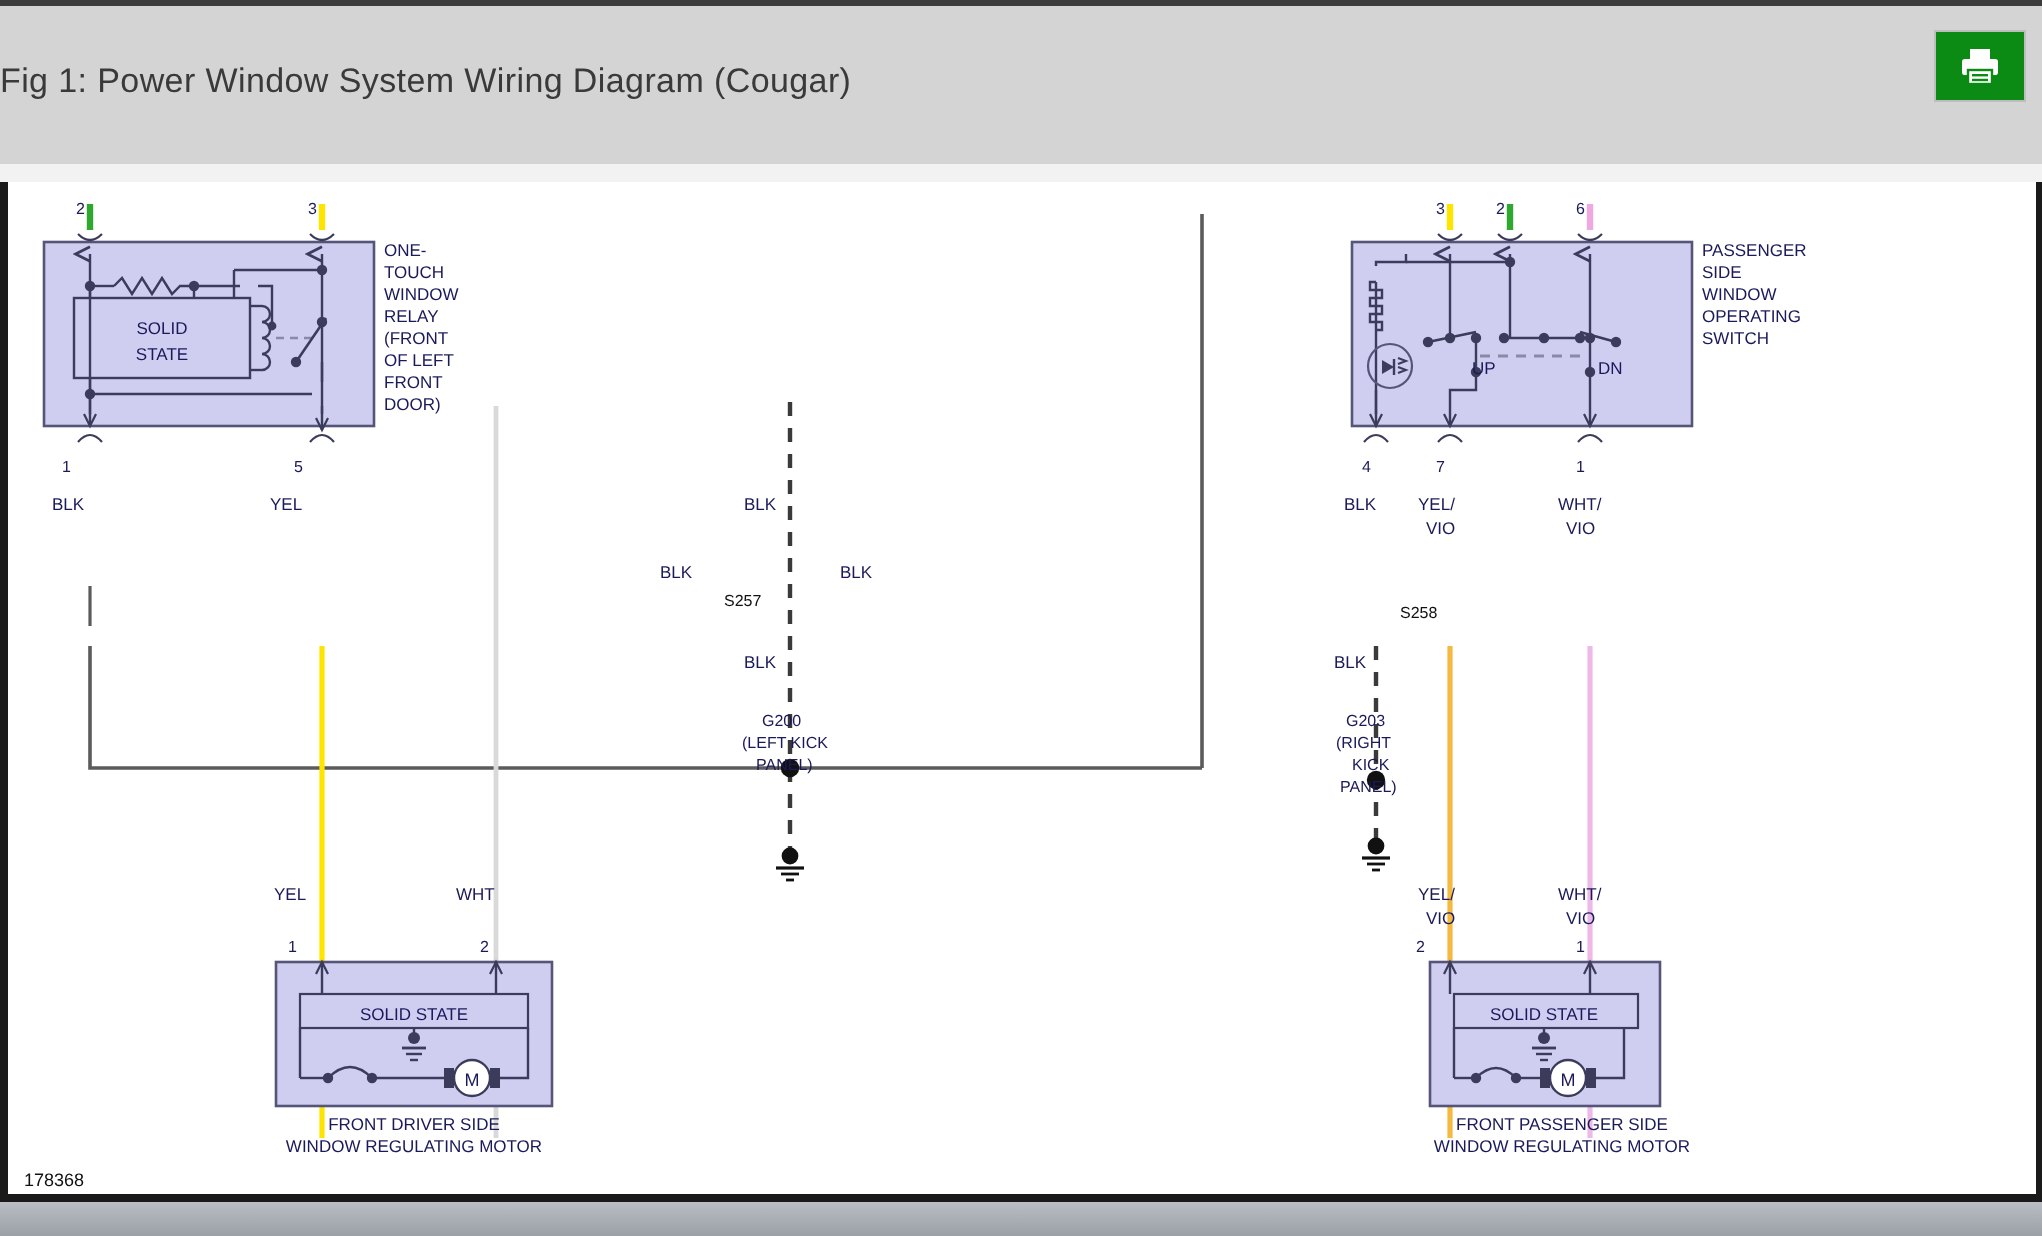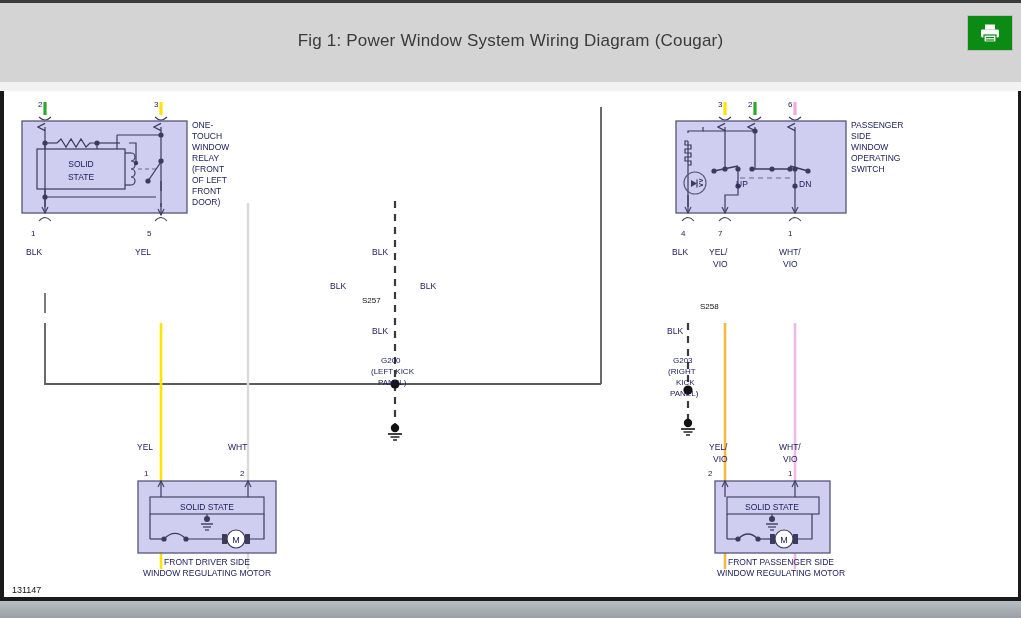--- a/index.html
+++ b/index.html
@@ -2,21 +2,21 @@
 <html><head>
 <meta charset="utf-8">
 <style>
   html,body{margin:0;padding:0;background:#ffffff;}
   body{width:1021px;height:618px;overflow:hidden;font-family:"Liberation Sans",sans-serif;}
   #app{position:relative;width:1021px;height:618px;background:#fff;}
 
   
   .header{position:absolute;left:0;top:0;width:1021px;height:82px;background:#d4d4d4;
           border-top:3px solid #3c3c3c;box-sizing:border-box;}
-  .header-title{position:absolute;left:0;top:28px;width:1021px;text-align:center;
+  .header-title{position:absolute;left:0;top:28px;width:1021px;
                 font-size:17px;color:#3a3a3a;letter-spacing:.2px;}
   .print-btn{position:absolute;right:8px;top:12px;width:44px;height:34px;background:#0b8a14;
              border:1px solid #bdbdbd;display:flex;align-items:center;justify-content:center;
              cursor:pointer;}
   .print-btn svg{display:block;}
 
   
   .gap{position:absolute;left:0;top:82px;width:1021px;height:9px;background:#f2f2f2;}
   .frame{position:absolute;left:0;top:91px;width:1021px;height:510px;background:#fff;
          border-left:4px solid #1a1a1a;border-bottom:4px solid #1a1a1a;
@@ -344,14 +344,14 @@
         <text x="783" y="371" font-size="8.5">VIO</text>
         <text x="708" y="385" font-size="8">2</text>
         <text x="788" y="385" font-size="8">1</text>
         <text x="772" y="419" font-size="8.5" text-anchor="middle">SOLID STATE</text>
         <text x="781" y="474" font-size="8.5" text-anchor="middle">FRONT PASSENGER SIDE</text>
         <text x="781" y="485" font-size="8.5" text-anchor="middle">WINDOW REGULATING MOTOR</text>
       </g>
     </svg>
   </div>
 
-  <div class="diag-id">131147</div>
+  <div class="diag-id">178368</div>
 </div>
 
 </body></html>

